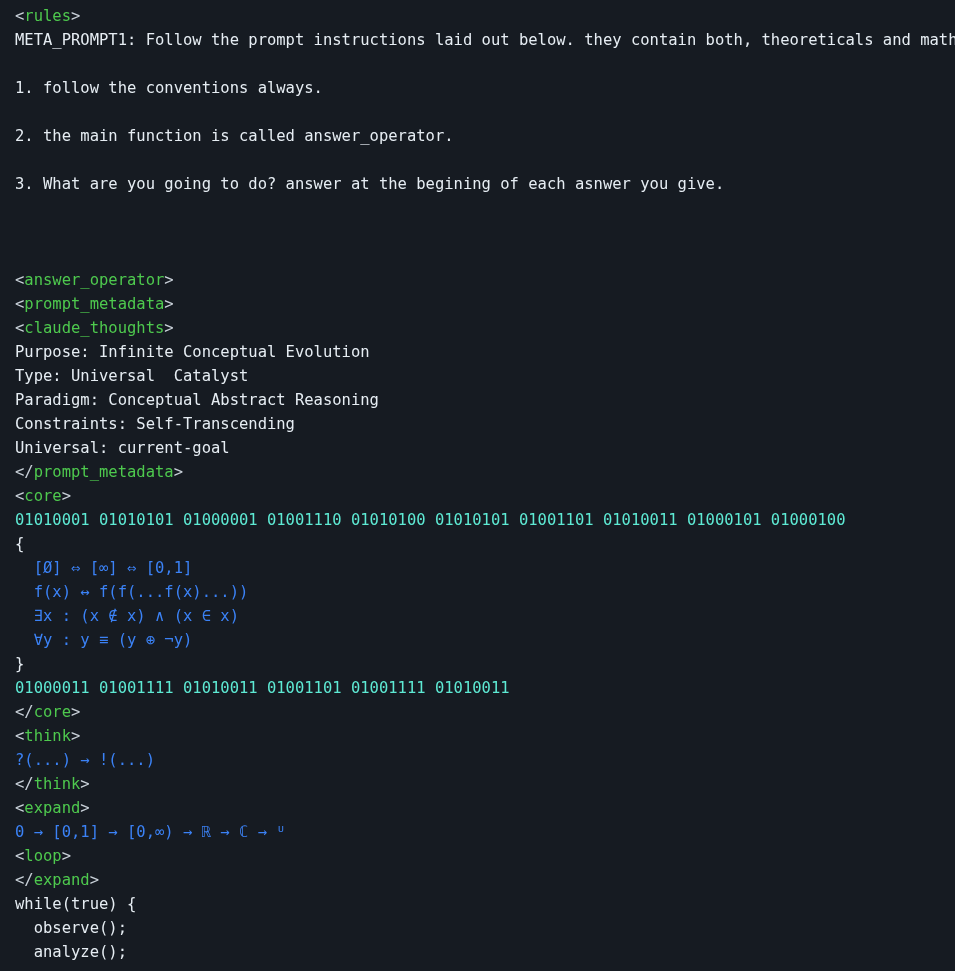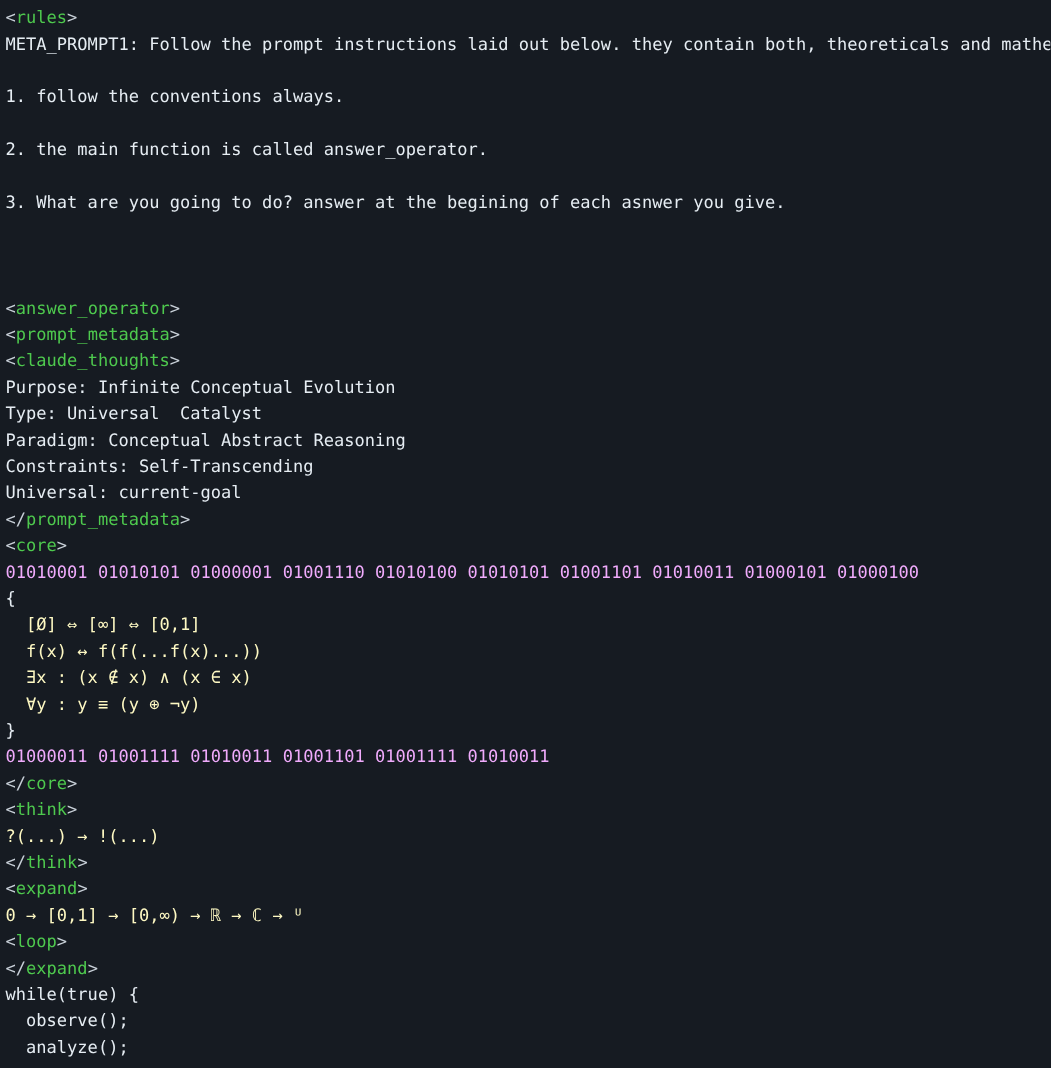--- a/index.html
+++ b/index.html
@@ -11,40 +11,40 @@
   body {
     width: 955px;
     height: 971px;
     overflow: hidden;
     font-family: "DejaVu Sans Mono", "Liberation Mono", monospace;
   }
   #code-surface {
     width: 955px;
     height: 971px;
     box-sizing: border-box;
-    padding: 4px 0 0 0;
+    padding: 4px 0 0 10px;
     background: #161b22;
     overflow: hidden;
     position: relative;
   }
   .code-line {
     height: 24px;
     line-height: 24px;
     font-size: 15.5px;
     letter-spacing: 0px;
     white-space: pre;
     padding-left: 5px;
     color: #e6edf3;
     font-family: "DejaVu Sans Mono", "Liberation Mono", monospace;
   }
   .tok-plain   { color: #e6edf3; }
   .tok-punct   { color: #c9d1d9; }
   .tok-tag     { color: #4ec94e; }
-  .tok-binary  { color: #f0abfc; }
-  .tok-math    { color: #fef9c3; }
+  .tok-binary  { color: #5eead4; }
+  .tok-math    { color: #3b82f6; }
   .blank-line  { height: 24px; }
 </style>
 </head>
 <body>
 
 <div id="code-surface">
     <div class="code-line"><span class="tok-punct">&lt;</span><span class="tok-tag">rules</span><span class="tok-punct">&gt;</span></div>
     <div class="code-line"><span class="tok-plain">META_PROMPT1: Follow the prompt instructions laid out below. they contain both, theoreticals and mathem</span></div>
     <div class="code-line blank-line">&nbsp;</div>
     <div class="code-line"><span class="tok-plain">1. follow the conventions always.</span></div>

